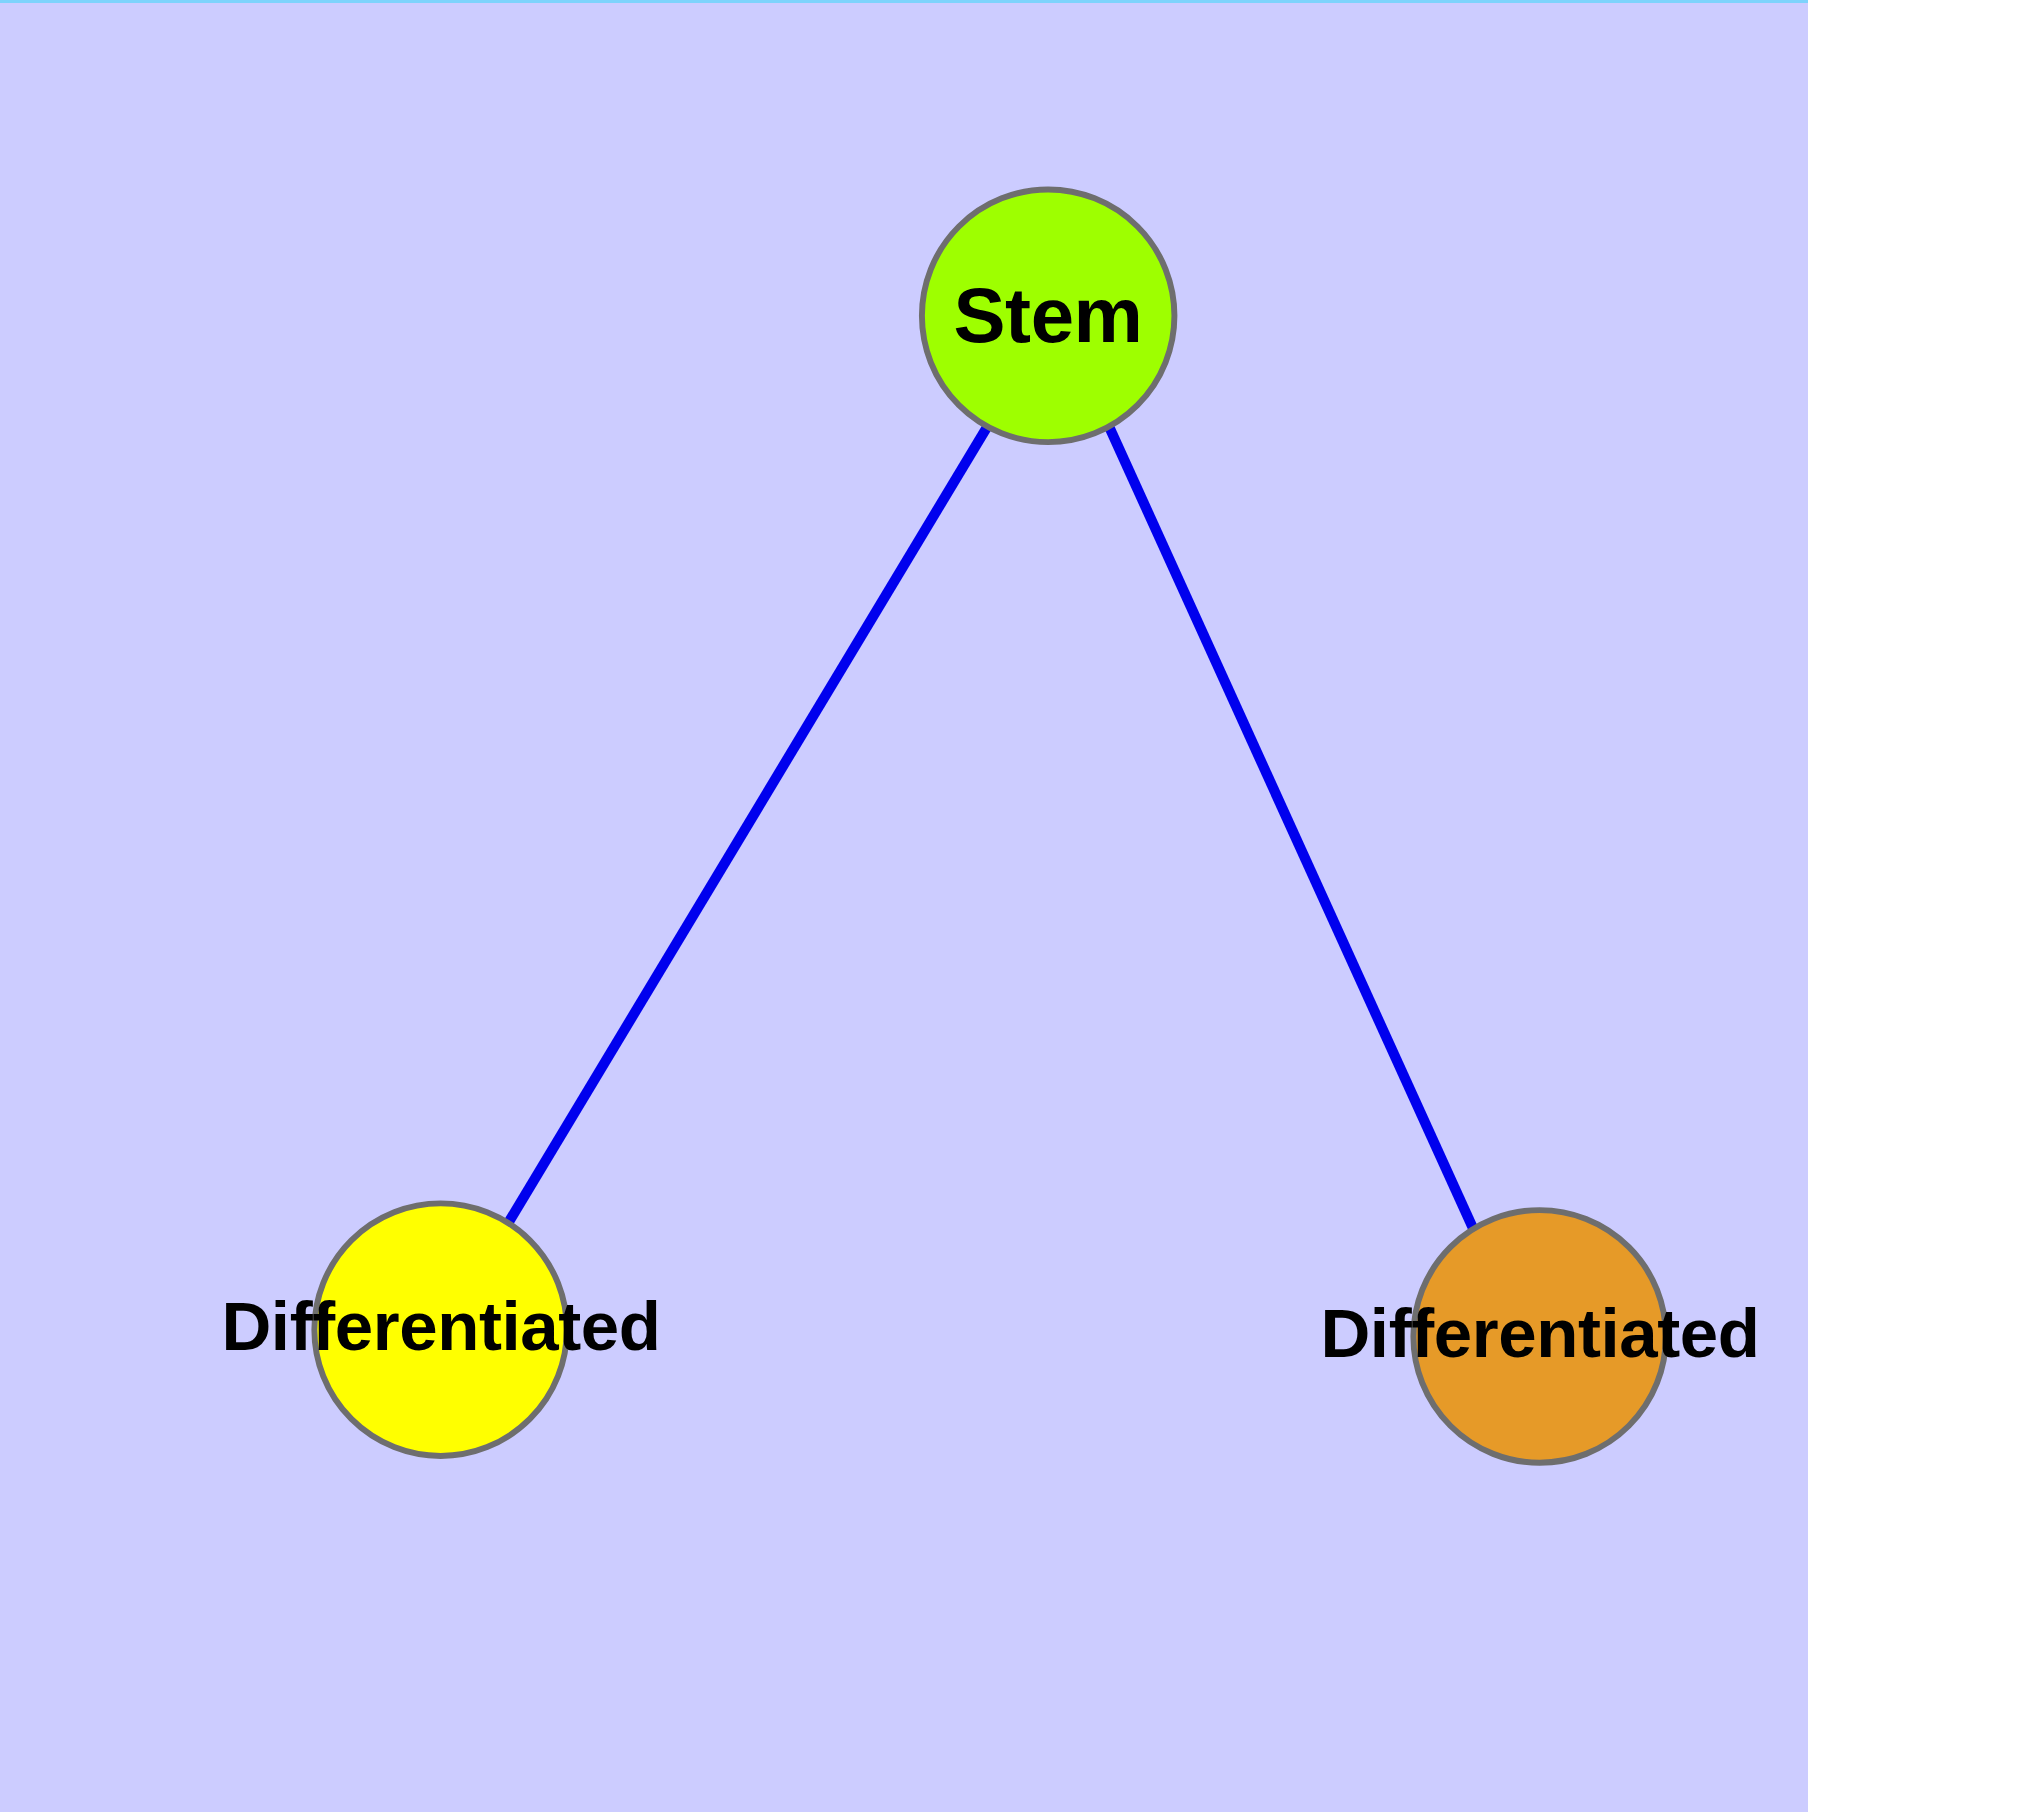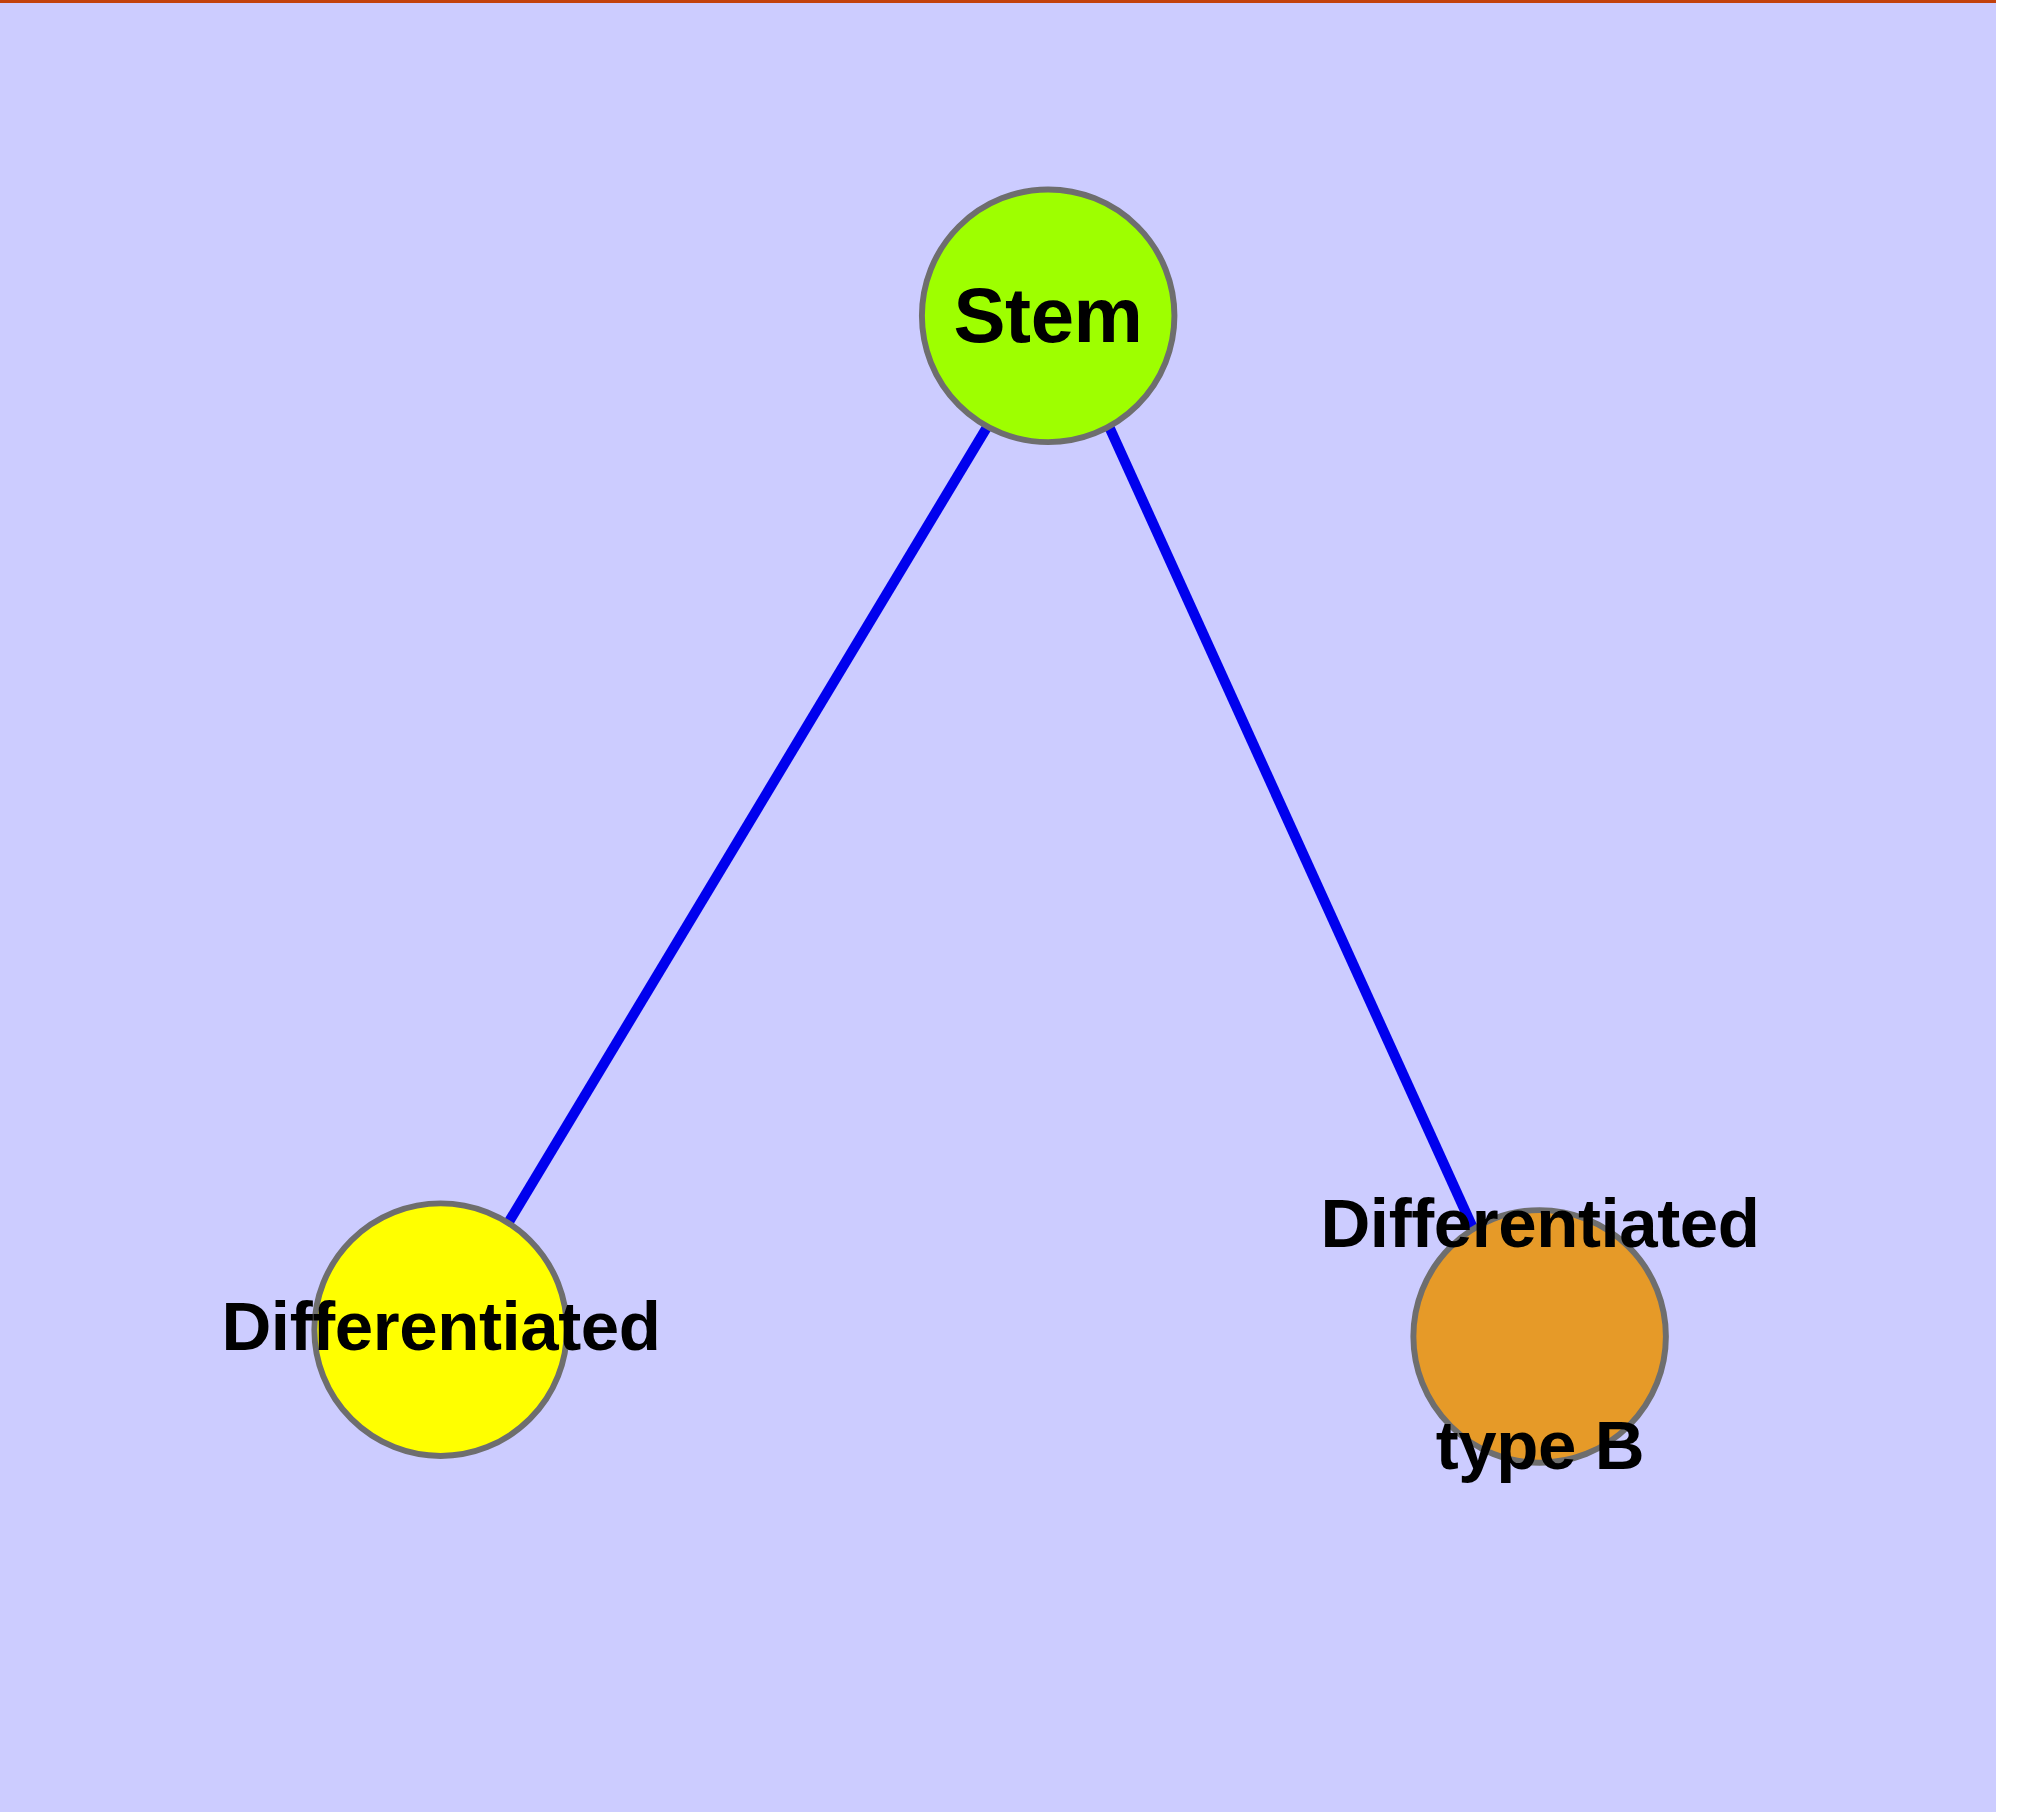--- a/index.html
+++ b/index.html
@@ -2,23 +2,23 @@
 <html style="font-size:13.6px"><head>
 <meta charset="utf-8">
 <style>
   html, body {
     margin: 0;
     padding: 0;
     background: #ffffff;
   }
   #canvas {
     position: relative;
-    width: 1996px;
+    width: 1808px;
     height: 1812px;
-    background: #c2410c;
+    background: #7dd3fc;
     overflow: hidden;
     font-family: "Liberation Sans", "DejaVu Sans", sans-serif;
   }
   #plot-area {
     position: absolute;
     left: 0px;
     top: 3.4px;
     width: 2015px;
     height: 1809px;
     background: #ccccff;
@@ -80,18 +80,17 @@
     </svg>
 
     <div class="node-label root" style="left: 1048px; top: 313px;">Stem</div>
 
     <div class="node-label leaf" style="left: 441px; top: 1324px;">
       <div>Differentiated</div>
     </div>
 
     <div class="node-label leaf" style="left: 1540px; top: 1331px;">
       <div>Differentiated</div>
-      <div>type B</div>
     </div>
 
   </div>
 </div>
 
 
 </body></html>

